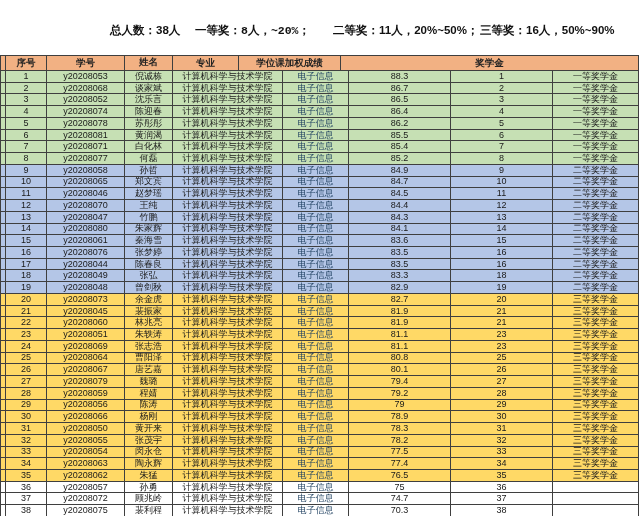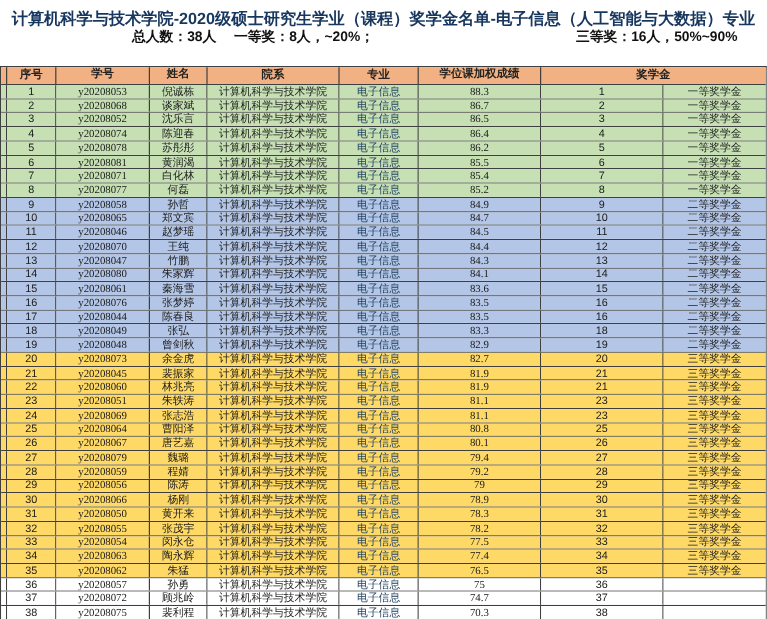--- a/index.html
+++ b/index.html
@@ -9,58 +9,57 @@
   }
   *{box-sizing:border-box;margin:0;padding:0;}
   html,body{width:639px;height:516px;overflow:hidden;background:#fff;
     font-family:"Liberation Sans","DejaVu Sans",sans-serif;}
   .page{position:relative;width:639px;height:516px;background:#fff;}
   .title{position:absolute;top:7px;left:0;width:639px;text-align:center;
     font-size:13.5px;font-weight:bold;color:var(--title-color);white-space:nowrap;}
   .summary{position:absolute;top:20px;left:0;width:639px;height:20px;
     font-size:11.5px;font-weight:bold;color:#111;margin-left:40px;}
   .summary span{position:absolute;top:3px;white-space:nowrap;}
-  .s0{left:70px;} .s1{left:155px;} .s2{left:293px;} .s3{left:440px;}
+  .s0{left:70px;} .s1{left:155px;font-family:Liberation Mono, monospace;} .s2{left:293px;} .s3{left:440px;}
   .table{position:absolute;top:55px;left:0;width:639px;height:461px;
     border:1px solid var(--grid);border-bottom:none;}
   .row{display:flex;width:100%;height:11.737px;border-bottom:1px solid var(--grid);}
   .row.header{height:15px;background:var(--header-bg);font-weight:bold;}
   .cell{border-right:1px solid var(--grid);overflow:hidden;white-space:nowrap;
     display:flex;align-items:center;justify-content:center;
     font-size:9px;color:var(--text-color);line-height:1;}
   .cell:last-child{border-right:none;}
-  .sliver{width:5px;} .c0{width:41px;} .c1{width:78px;font-family:Liberation Serif, serif;} .c2{width:48px;font-family:Liberation Serif, serif;}
-  .c3{width:110px;} .c4{width:66px;} .c5{width:102px;font-family:Liberation Serif, serif;} .c6{width:102px;} .c7{flex:1;}
+  .sliver{width:5px;} .c0{width:41px;} .c1{width:78px;} .c2{width:48px;font-family:Liberation Serif, serif;}
+  .c3{width:110px;} .c4{width:66px;} .c5{width:102px;} .c6{width:102px;} .c7{flex:1;}
   .row.header .cell{font-size:9.5px;color:#232323;}
   .cell.c4{color:var(--major-color);}
   .row.header .cell.c4{color:#232323;}
   .band-green .cell{background:var(--band-green);}
   .band-blue .cell{background:var(--band-blue);}
   .band-yellow .cell{background:var(--band-yellow);}
   .band-white .cell{background:var(--band-white);text-align:right;}
 </style>
 </head>
 <body>
 
 <div class="page">
-  <div class="title">计算机科学与技术学院-2020级硕士研究生学业（课程）奖学金名单-电子信息（人工智能与大数据）专业</div>
 
   <div class="summary">
     <span class="s0">总人数：38人</span>
     <span class="s1">一等奖：8人，~20%；</span>
+    <span class="s2">二等奖：11人，20%~50%；</span>
     <span class="s3">三等奖：16人，50%~90%</span>
   </div>
 
   <div class="table">
     <div class="row header">
       <div class="cell sliver"></div>
       <div class="cell c0">序号</div>
       <div class="cell c1">学号</div>
       <div class="cell c2">姓名</div>
-      <div class="cell c3">院系</div>
       <div class="cell c4">专业</div>
       <div class="cell c5">学位课加权成绩</div>
       <div class="cell c7">奖学金</div>
     </div>
     <div id="tbody">
         <div class="row band-green">
           <div class="cell sliver"></div>
           <div class="cell c0">1</div>
           <div class="cell c1">y20208053</div>
           <div class="cell c2">倪诚栋</div>

